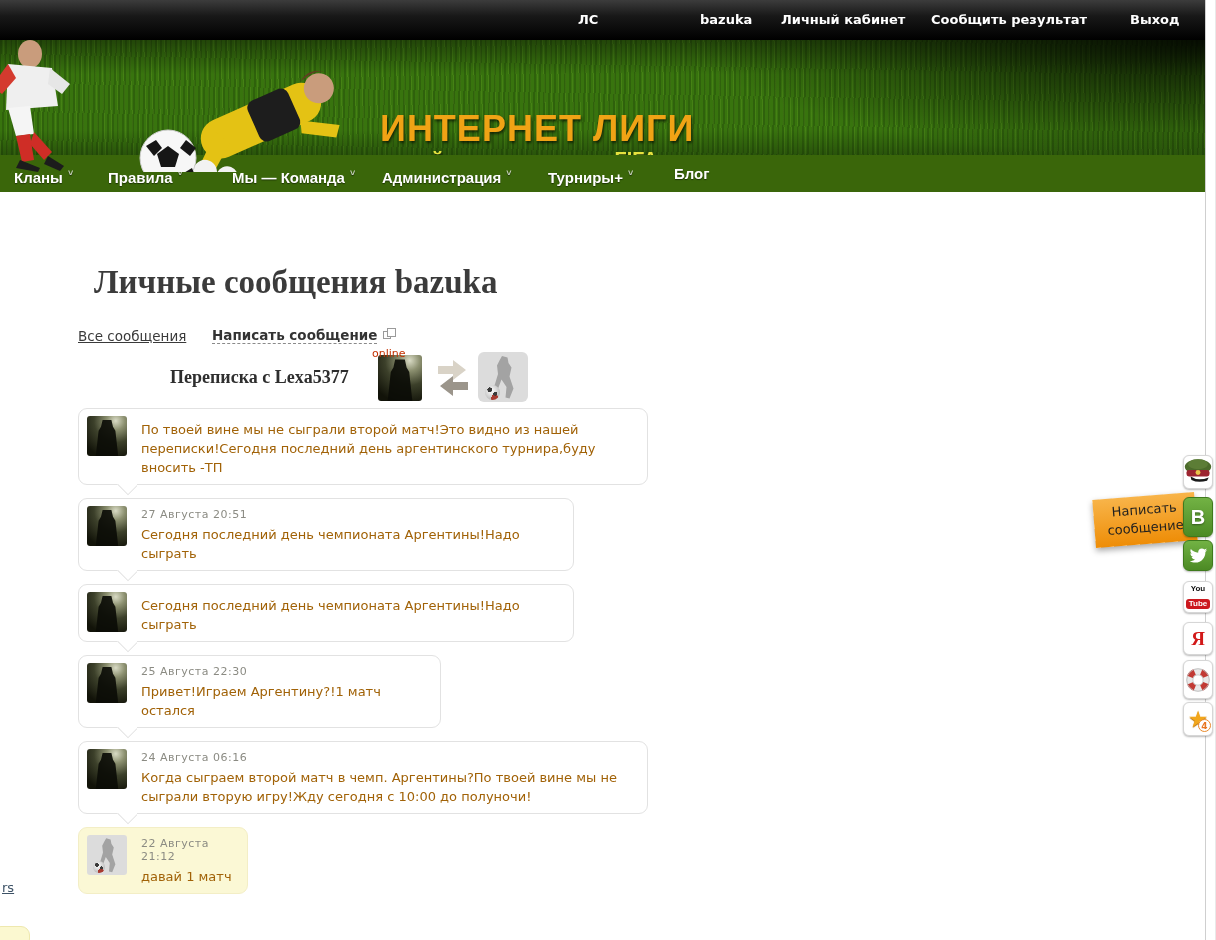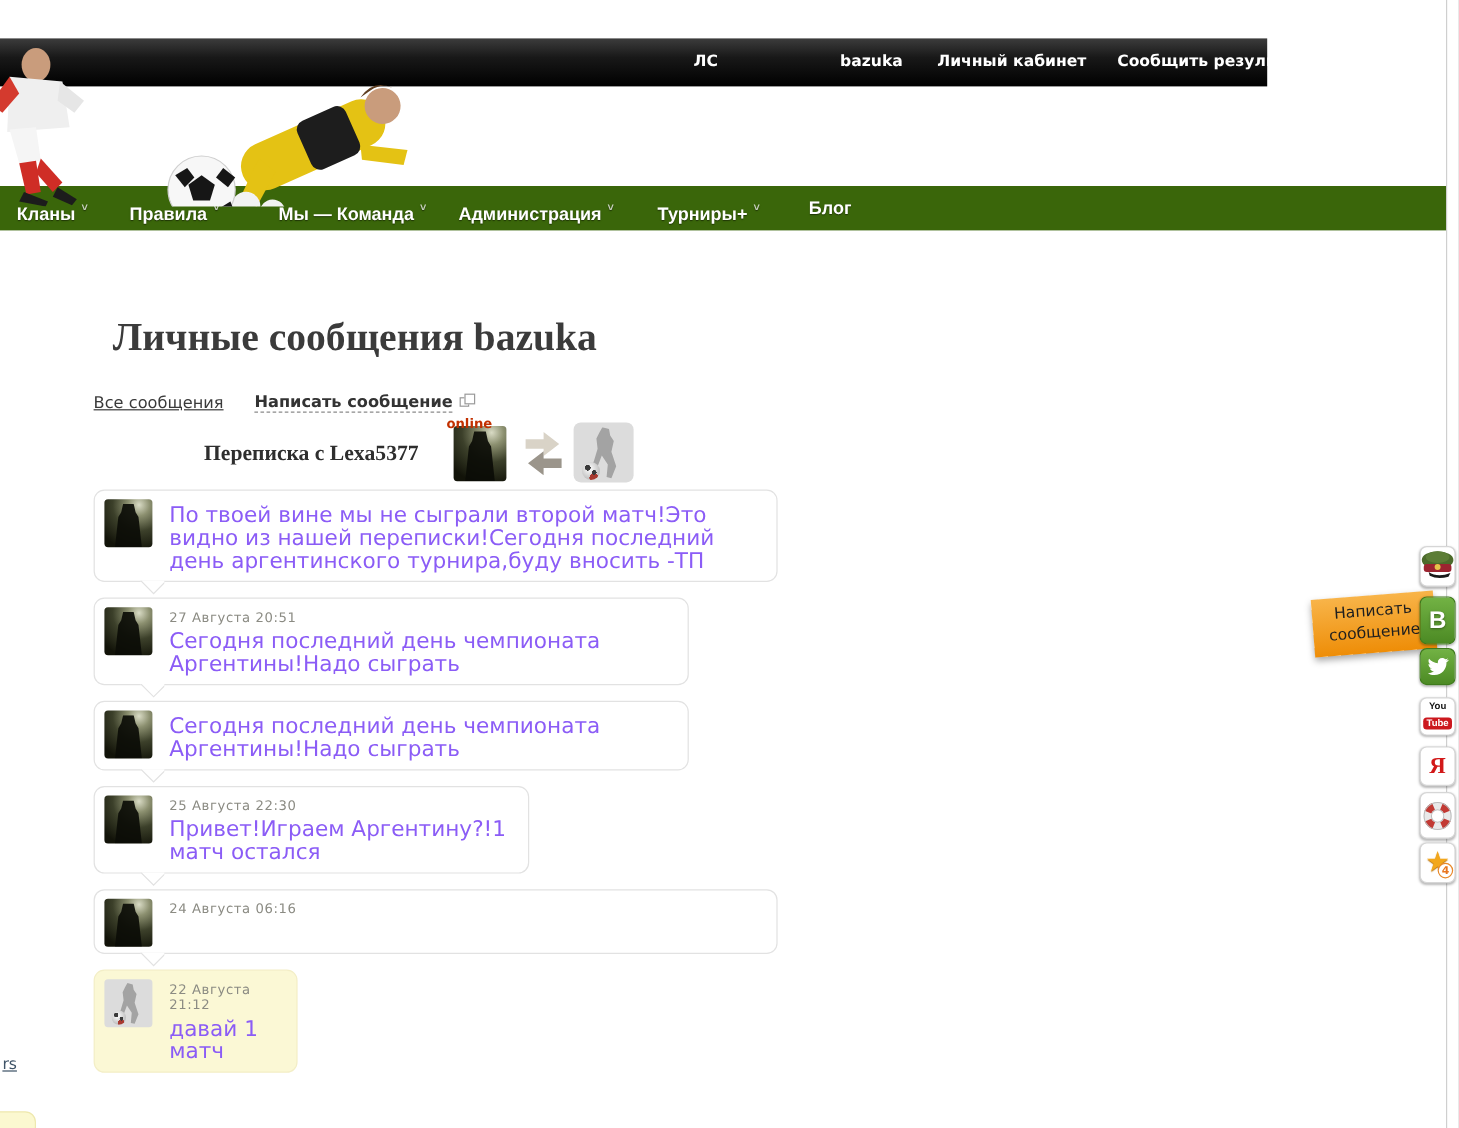--- a/index.html
+++ b/index.html
@@ -4,23 +4,22 @@
 <style>
   * { margin:0; padding:0; box-sizing:border-box; }
   html,body { background:#ffffff; }
   .screen {
     position:relative; width:1216px; height:940px; overflow:hidden;
     background:#ffffff; font-family:"DejaVu Sans", sans-serif; color:#3f3f3f;
   }
 
   
   .topbar {
-    position:absolute; left:0; top:0; width:1056px; height:40px;
+    position:absolute; left:0; top:0; width:1205px; height:40px;
     background:linear-gradient(180deg,#3c3c3c 0%,#181818 40%,#000 100%);
-    margin-top:32px;
   }
   .topbar .tb-item {
     position:absolute; top:0; height:40px; line-height:40px;
     color:#fff; font-weight:bold; font-size:13px; cursor:pointer; white-space:nowrap;
   }
   .tb-avatar {
     position:absolute; left:628px; top:0; width:33px; height:40px; overflow:hidden;
   }
 
   
@@ -76,21 +75,21 @@
     position:absolute; right:-14px; top:4px; background:#fff; }
   .ext-ico::after { content:""; position:absolute; left:3px; top:-4px; width:7px; height:7px;
     border:1px solid #9a9a9a; background:#fff; }
 
   
   .conv-title {
     position:absolute; left:170px; top:367px; font-size:18px; font-weight:bold;
     color:#2e2e2e; font-family:"Liberation Serif", serif;
   }
   .online-badge {
-    position:absolute; left:372px; top:347px; font-size:11px; font-weight:bold;
+    position:absolute; left:372px; top:347px; font-size:11px; font-weight:normal;
     color:#c23000; z-index:5;
   }
   .av { position:relative; overflow:hidden; border-radius:3px; }
   .av-lexa { background:radial-gradient(circle at 72% 12%, #d9dbc5 0%, #8c9070 20%, #3c402a 48%, #121309 85%); }
   .av-lexa::after { content:""; position:absolute; left:0; top:0; width:100%; height:100%;
     background:#0b0c06; opacity:.92;
     clip-path:polygon(39% 10%, 61% 10%, 65% 27%, 71% 37%, 78% 100%, 22% 100%, 29% 37%, 35% 27%); }
   .av-own { background:#dcdcdc; }
   .av-own::before { content:""; position:absolute; left:0; top:0; width:100%; height:100%;
     background:#a3a3a3;
@@ -107,21 +106,21 @@
   .conv-av2 { position:absolute; left:478px; top:352px; width:50px; height:50px; border-radius:6px; cursor:pointer; }
 
   
   .msg-list { position:absolute; left:78px; top:408px; width:600px; }
   .msg {
     position:relative; background:#fff; border:1px solid #e2e2e2; border-radius:9px;
     padding:7px 14px 7px 62px; min-height:54px; margin-bottom:13px;
   }
   .msg .av { position:absolute; left:8px; top:7px; width:40px; height:40px; cursor:pointer; }
   .msg-time { font-size:11px; color:#8b8b83; letter-spacing:.5px; padding-top:2px; }
-  .msg-text { font-size:18px; color:#8b5cf6; line-height:19px; margin-top:4px; }
+  .msg-text { font-size:13px; color:#a16207; line-height:19px; margin-top:4px; }
   .tail { position:absolute; bottom:-12px; left:38px; width:20px; height:12px; overflow:hidden; }
   .tail::before { content:""; position:absolute; top:-8px; left:3px; width:14px; height:14px;
     transform:rotate(45deg); background:#fff; border:1px solid #e2e2e2; }
   .msg.own { background:#fbf8d5; border-color:#f3eec6; }
 
   
   .tile {
     position:absolute; left:1183px; width:30px; background:#fff;
     border:1px solid #d6d6d6; border-radius:6px; box-shadow:0 1px 2px rgba(0,0,0,.28);
     z-index:4; cursor:pointer; display:flex; align-items:center; justify-content:center;
@@ -162,20 +161,24 @@
 
   <div class="topbar">
     <span class="tb-item" style="left:578px">ЛС</span>
     <span class="tb-avatar av av-lexa"></span>
     <span class="tb-item" style="left:700px">bazuka</span>
     <span class="tb-item" style="left:781px">Личный кабинет</span>
     <span class="tb-item" style="left:931px">Сообщить результат</span>
     <span class="tb-item" style="left:1130px">Выход</span>
   </div>
 
+  <div class="header">
+    <div class="logo-title">ИНТЕРНЕТ ЛИГИ</div>
+    <div class="logo-sub">онлайн чемпионата по FIFA</div>
+  </div>
 
   <svg class="header-art" width="380" height="132" viewBox="0 0 380 132">
 
     <g>
       <ellipse cx="30" cy="14" rx="12" ry="14" fill="#c99c7c"></ellipse>
       <path d="M8 24 L52 28 L58 66 L6 70 Z" fill="#efefef"></path>
       <path d="M50 28 L70 44 L62 54 L48 44 Z" fill="#e6e6e6"></path>
       <path d="M8 24 L-8 46 L2 54 L16 38 Z" fill="#d43a2e"></path>
       <path d="M8 68 L16 96 L34 94 L30 66 Z" fill="#f5f5f5"></path>
       <path d="M16 96 L22 122 L34 120 L30 94 Z" fill="#cf2d26"></path>
@@ -256,20 +259,21 @@
     <div class="msg" style="width:363px">
       <div class="av av-lexa"></div>
       <div class="msg-time">25 Августа 22:30</div>
       <div class="msg-text">Привет!Играем Аргентину?!1 матч остался</div>
       <div class="tail"></div>
     </div>
 
     <div class="msg" style="width:570px">
       <div class="av av-lexa"></div>
       <div class="msg-time">24 Августа 06:16</div>
+      <div class="msg-text">Когда сыграем второй матч в чемп. Аргентины?По твоей вине мы не сыграли вторую игру!Жду сегодня с 10:00 до полуночи!</div>
       <div class="tail"></div>
     </div>
 
     <div class="msg own" style="width:170px">
       <div class="av av-own"></div>
       <div class="msg-time">22 Августа 21:12</div>
       <div class="msg-text">давай 1 матч</div>
 
     </div>
 

